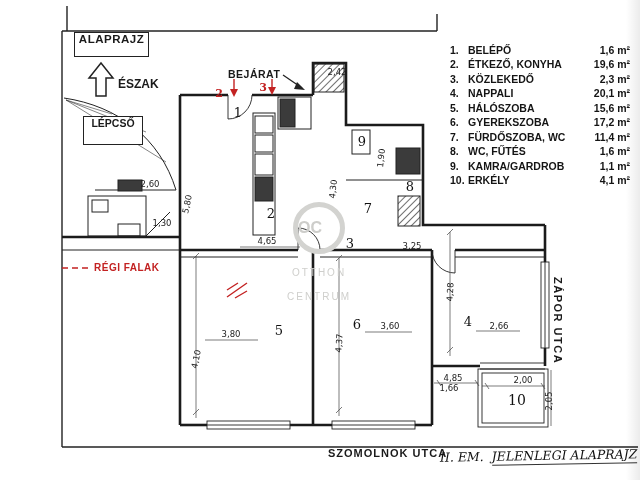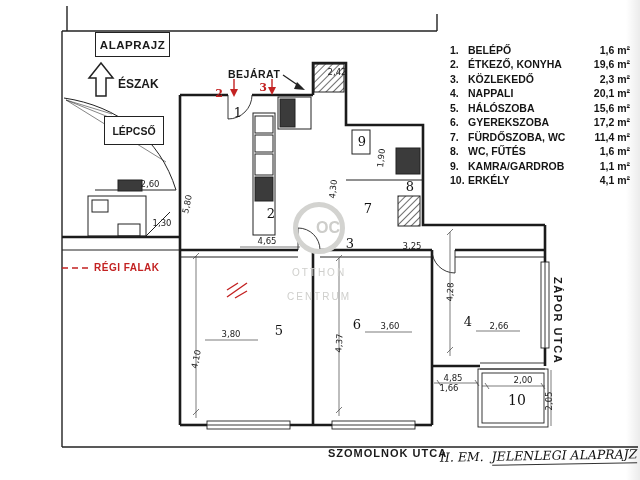--- a/index.html
+++ b/index.html
@@ -4,22 +4,22 @@
 <style>
   html,body{margin:0;padding:0;background:#888;}
   .page{
     position:relative;width:640px;height:480px;background:#ffffff;
     font-family:"Liberation Sans",sans-serif;color:#1a1a1a;overflow:hidden;
   }
   .page svg{position:absolute;left:0;top:0;}
   .scan-shade{position:absolute;right:0;top:0;width:14px;height:100%;
     background:linear-gradient(to right,rgba(0,0,0,0),rgba(0,0,0,0.08));pointer-events:none;}
   .lbl{position:absolute;font-weight:bold;white-space:nowrap;}
-  .box{position:absolute;border:1.6px solid #222;display:flex;align-items:center;
-    justify-content:center;font-weight:bold;background:#fff;margin-left:21px;}
+  .box{position:absolute;border:1.6px solid #222;display:flex;
+    justify-content:center;font-weight:bold;background:#fff;}
   .legend{position:absolute;left:450px;top:43px;width:180px;font-size:10.5px;
     font-weight:bold;color:#141414;}
   .legend .row{display:flex;line-height:14.45px;}
   .legend .n{width:18px;}
   .legend .a{margin-left:auto;text-align:right;}
   .dim{position:absolute;font-size:8.5px;color:#222;white-space:nowrap;
     font-family:"DejaVu Sans",sans-serif;
     transform:translate(-50%,-50%) rotate(var(--r,0deg));}
   .rn{position:absolute;font-size:13px;color:#111;white-space:nowrap;
     font-family:"DejaVu Serif",serif;transform:translate(-50%,-50%);}
@@ -31,21 +31,21 @@
   .street-right{position:absolute;left:564px;top:277px;font-size:11px;font-weight:bold;
     letter-spacing:1.5px;transform-origin:0 0;transform:rotate(90deg);white-space:nowrap;}
   .street-bottom{position:absolute;left:328px;top:447px;font-size:11px;font-weight:bold;
     letter-spacing:1px;white-space:nowrap;}
   .caption{position:absolute;left:440px;top:448px;font-size:12.5px;font-style:italic;
     font-family:"DejaVu Serif",serif;color:#111;white-space:nowrap;transform:rotate(-1deg);}
   .caption .u{border-bottom:1px solid #333;padding-bottom:1px;margin-left:4px;}
   .watermark{position:absolute;left:284px;top:202px;width:70px;text-align:center;
     color:#cfcfcc;pointer-events:none;}
   .watermark .ring{width:42px;height:42px;border:5px solid #d3d3d0;border-radius:50%;
-    margin:0 auto;display:flex;align-items:center;justify-content:flex-end;
+    margin:0 auto;display:flex;align-items:center;justify-content:flex-start;
     font-weight:bold;font-size:16px;color:#cdcdca;}
   .watermark .wm-line{font-size:10px;letter-spacing:2px;font-weight:normal;margin-top:13px;}
 </style>
 </head>
 <body>
 
 <div class="page">
 
   <svg width="640" height="480" viewBox="0 0 640 480">
     <defs>

